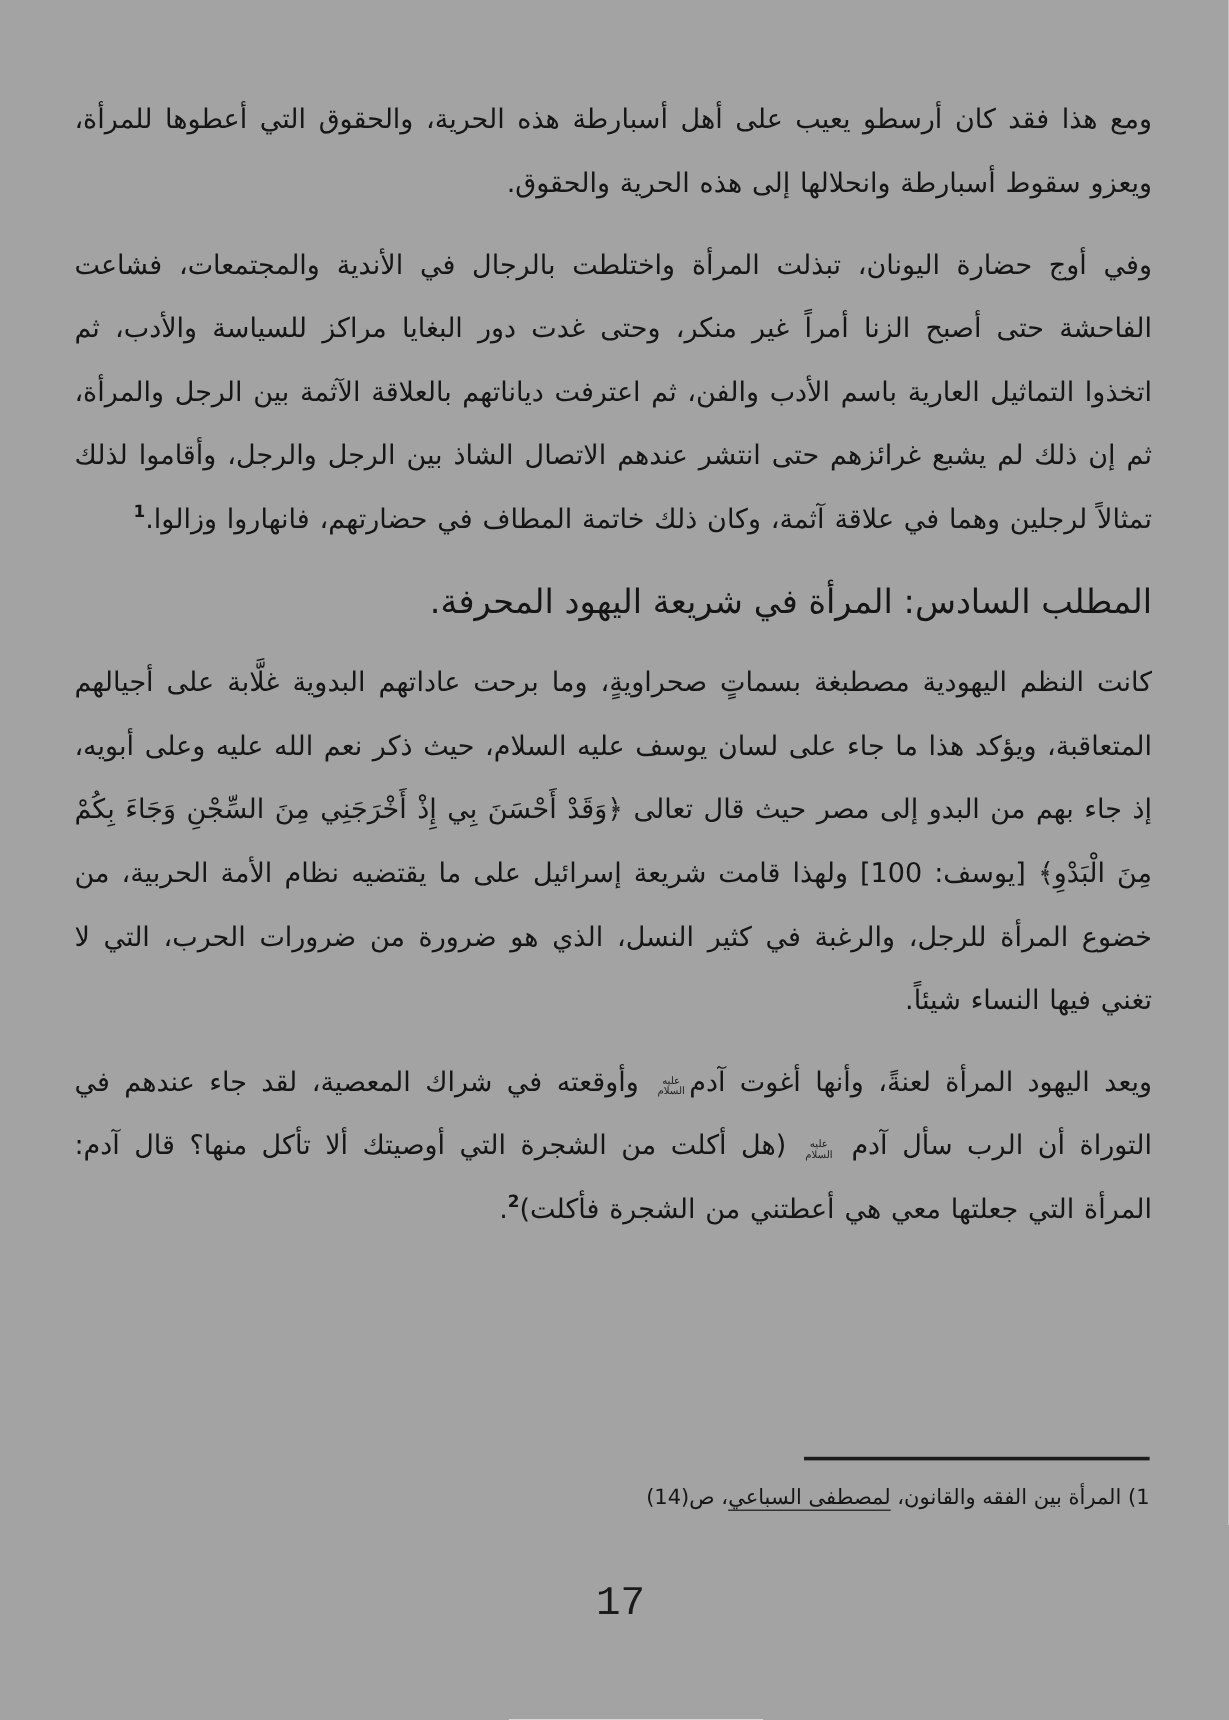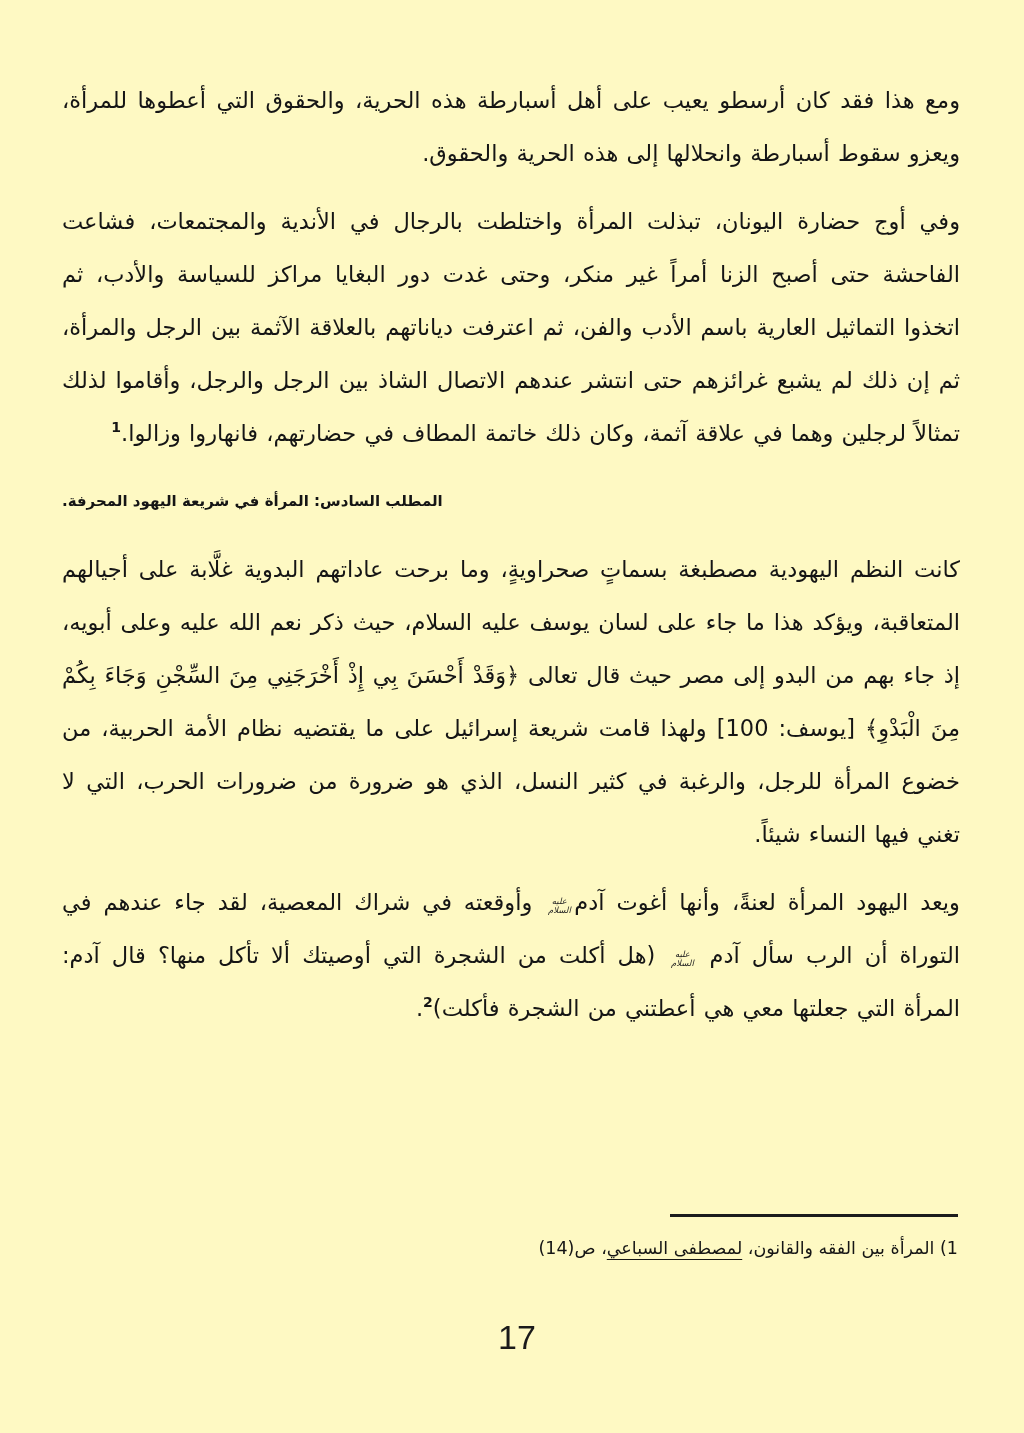--- a/index.html
+++ b/index.html
@@ -1,20 +1,20 @@
 <!DOCTYPE html>
 <html lang="ar" dir="rtl"><head>
 <meta charset="utf-8">
 <style>
   html, body { margin: 0; padding: 0; background: #ffffff; }
   .page {
     position: relative;
     width: 1024px;
     height: 1433px;
-    background: #fef9c3;
+    background: #a3a3a3;
     overflow: hidden;
     direction: rtl;
     font-family: "DejaVu Sans", sans-serif;
     color: #151515;
   }
   .content {
     position: absolute;
     top: 74px;
     right: 64px;
     left: 62px;
@@ -23,42 +23,41 @@
     text-align: justify;
   }
   .paragraph {
     font-size: 22.5px;
     line-height: 53px;
     margin: 0 0 15px 0;
     word-spacing: 1px;
   }
   .paragraph.fill { text-align-last: justify; }
   .heading {
-    font-size: 15px;
+    font-size: 28px;
     line-height: 53px;
-    font-weight: bold;
-    text-align: left;
+    font-weight: normal;
+    text-align: right;
     margin: 15px 0 15px 0;
   }
   sup.fn-ref {
     font-size: 14px;
     font-weight: bold;
     line-height: 0;
     vertical-align: 9px;
   }
   .honorific {
     display: inline-block;
     font-size: 8.5px;
     line-height: 9px;
     width: 30px;
     text-align: center;
     vertical-align: -3px;
     letter-spacing: -0.5px;
     color: #222;
-    font-style: italic;
   }
   u { text-decoration: underline; text-underline-offset: 5px; }
   .footer-sep {
     position: absolute;
     top: 1214px;
     right: 66px;
     width: 288px;
     height: 3px;
     background: #1c1c1c;
   }
@@ -75,21 +74,21 @@
     color: #151515;
     text-align: right;
   }
   .page-number {
     position: absolute;
     top: 1318px;
     left: 0;
     right: 38px;
     text-align: center;
     direction: ltr;
-    font-family: Liberation Sans, sans-serif;
+    font-family: Liberation Mono, monospace;
     font-size: 34px;
     color: #1a1a1a;
     padding-left: 48px;
   }
 </style>
 </head>
 <body>
 
 <div class="page">
   <div class="content" id="doc-body">

